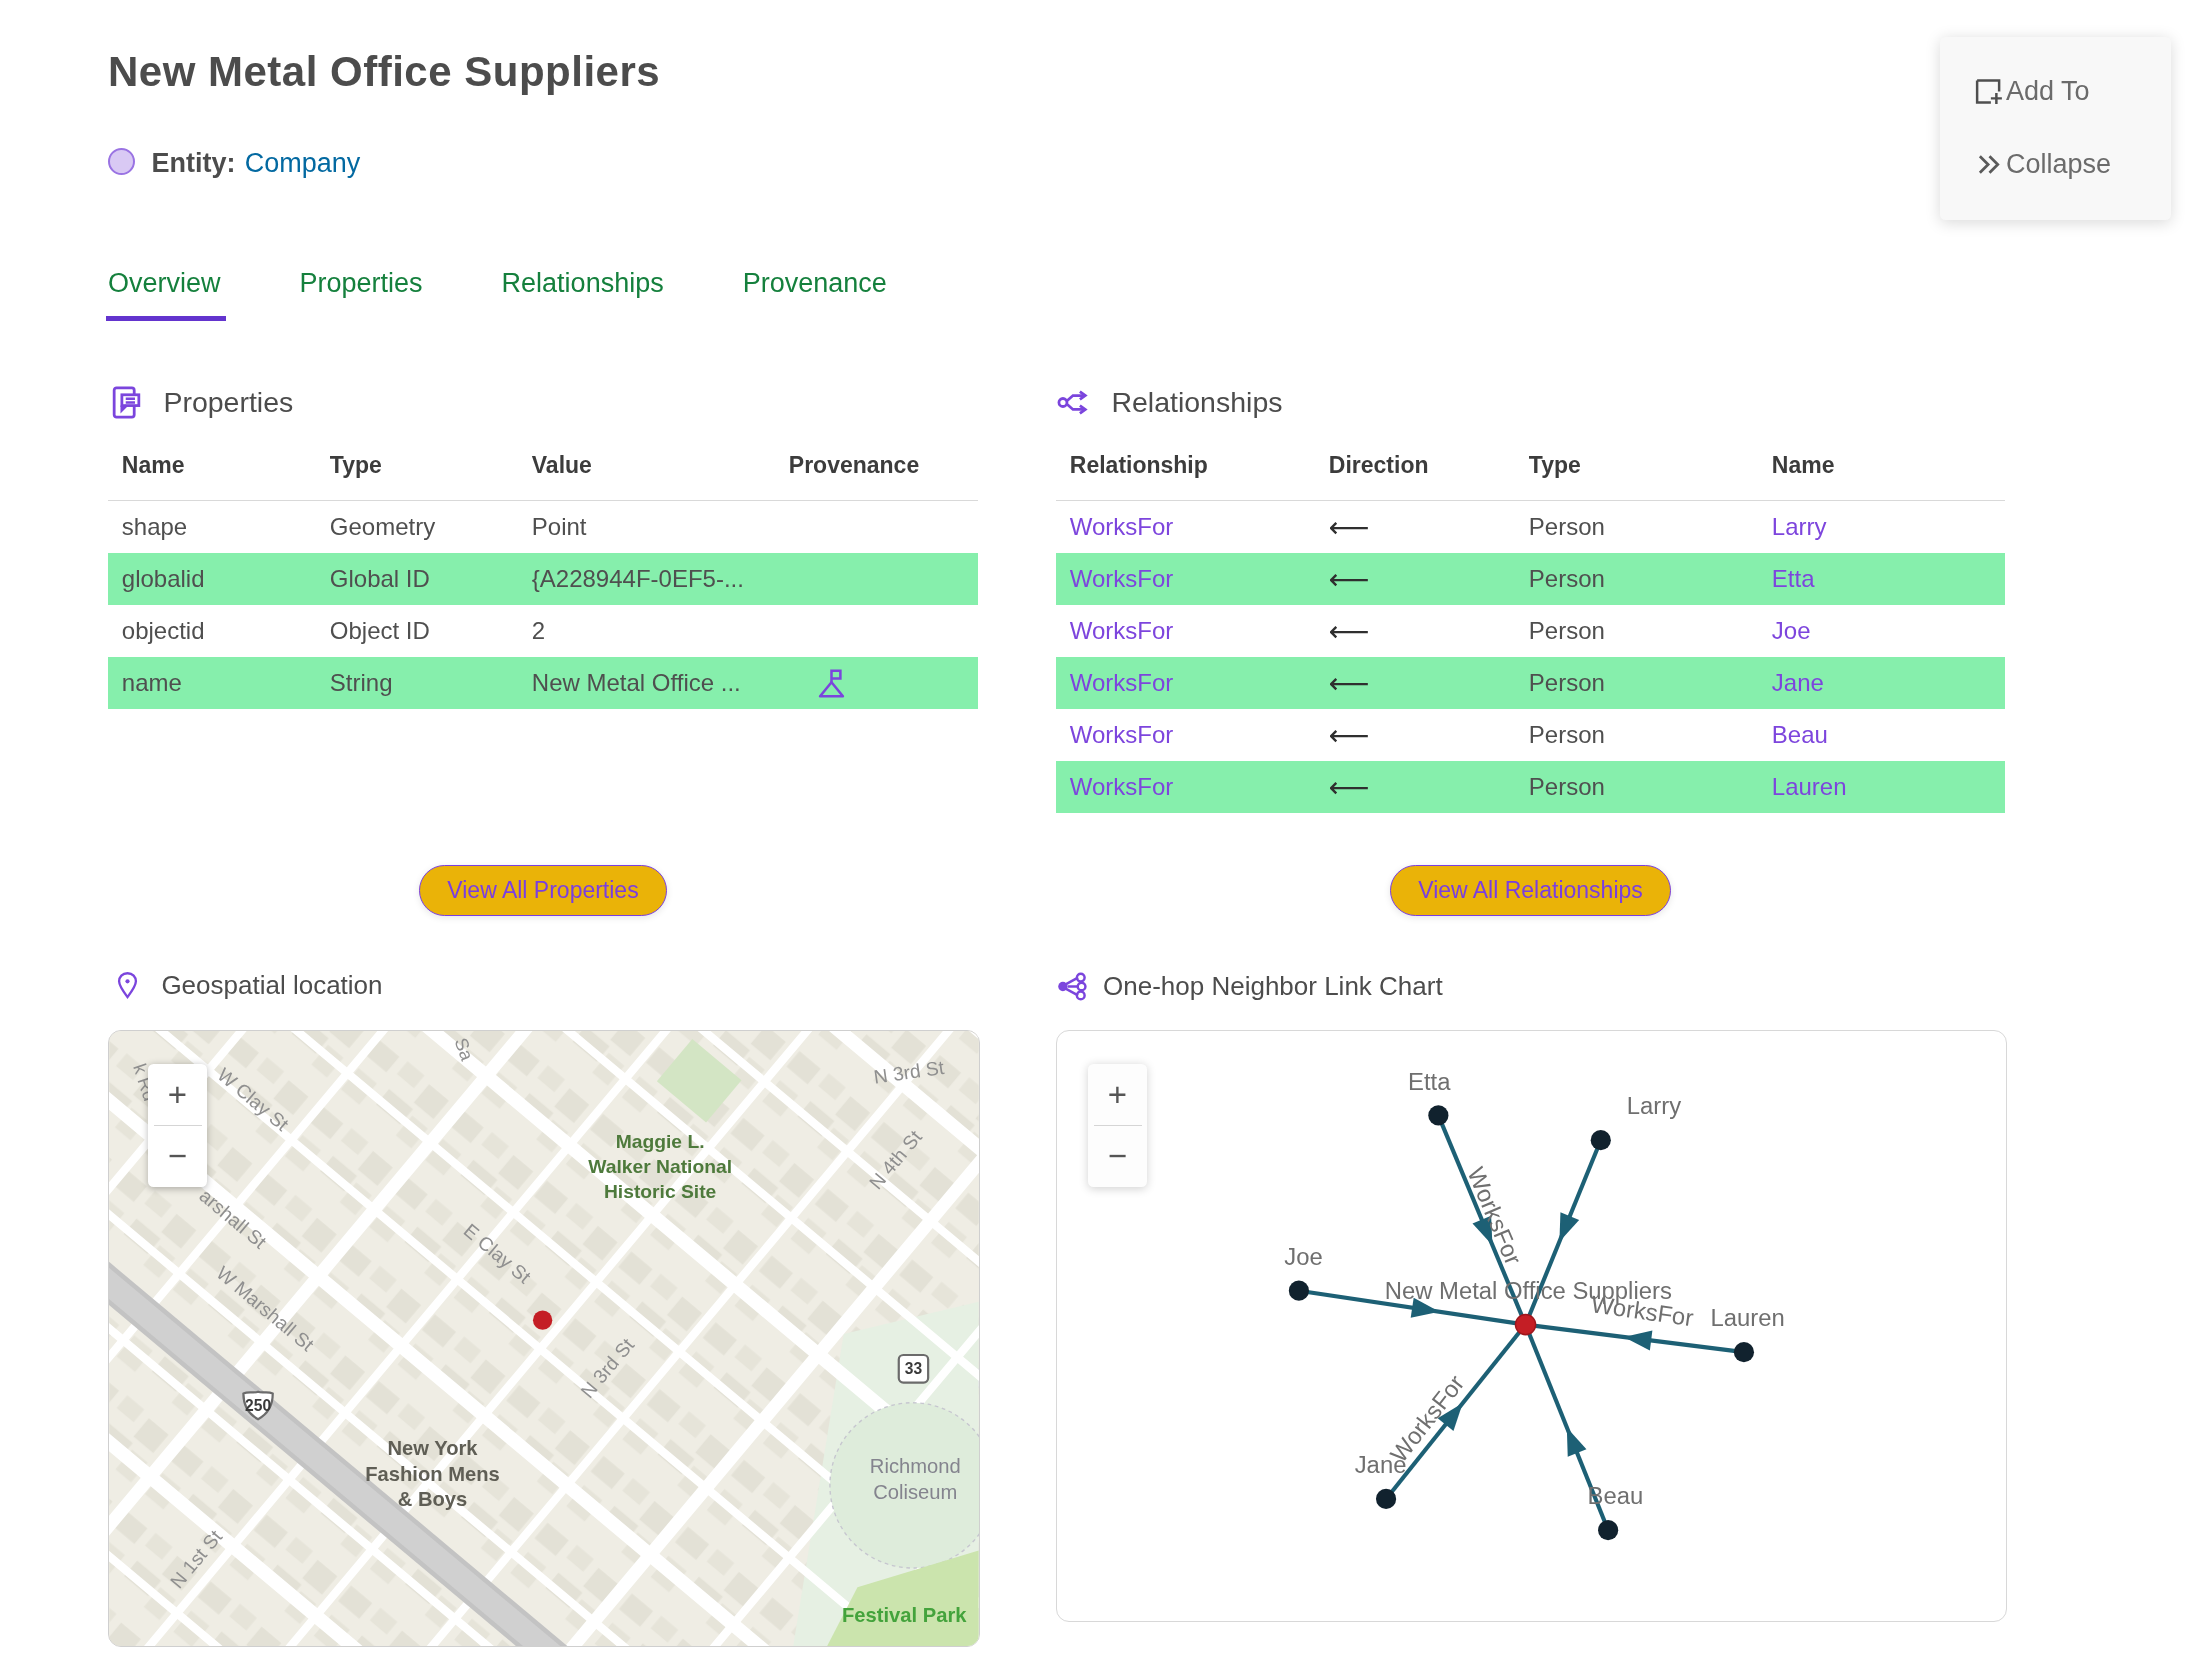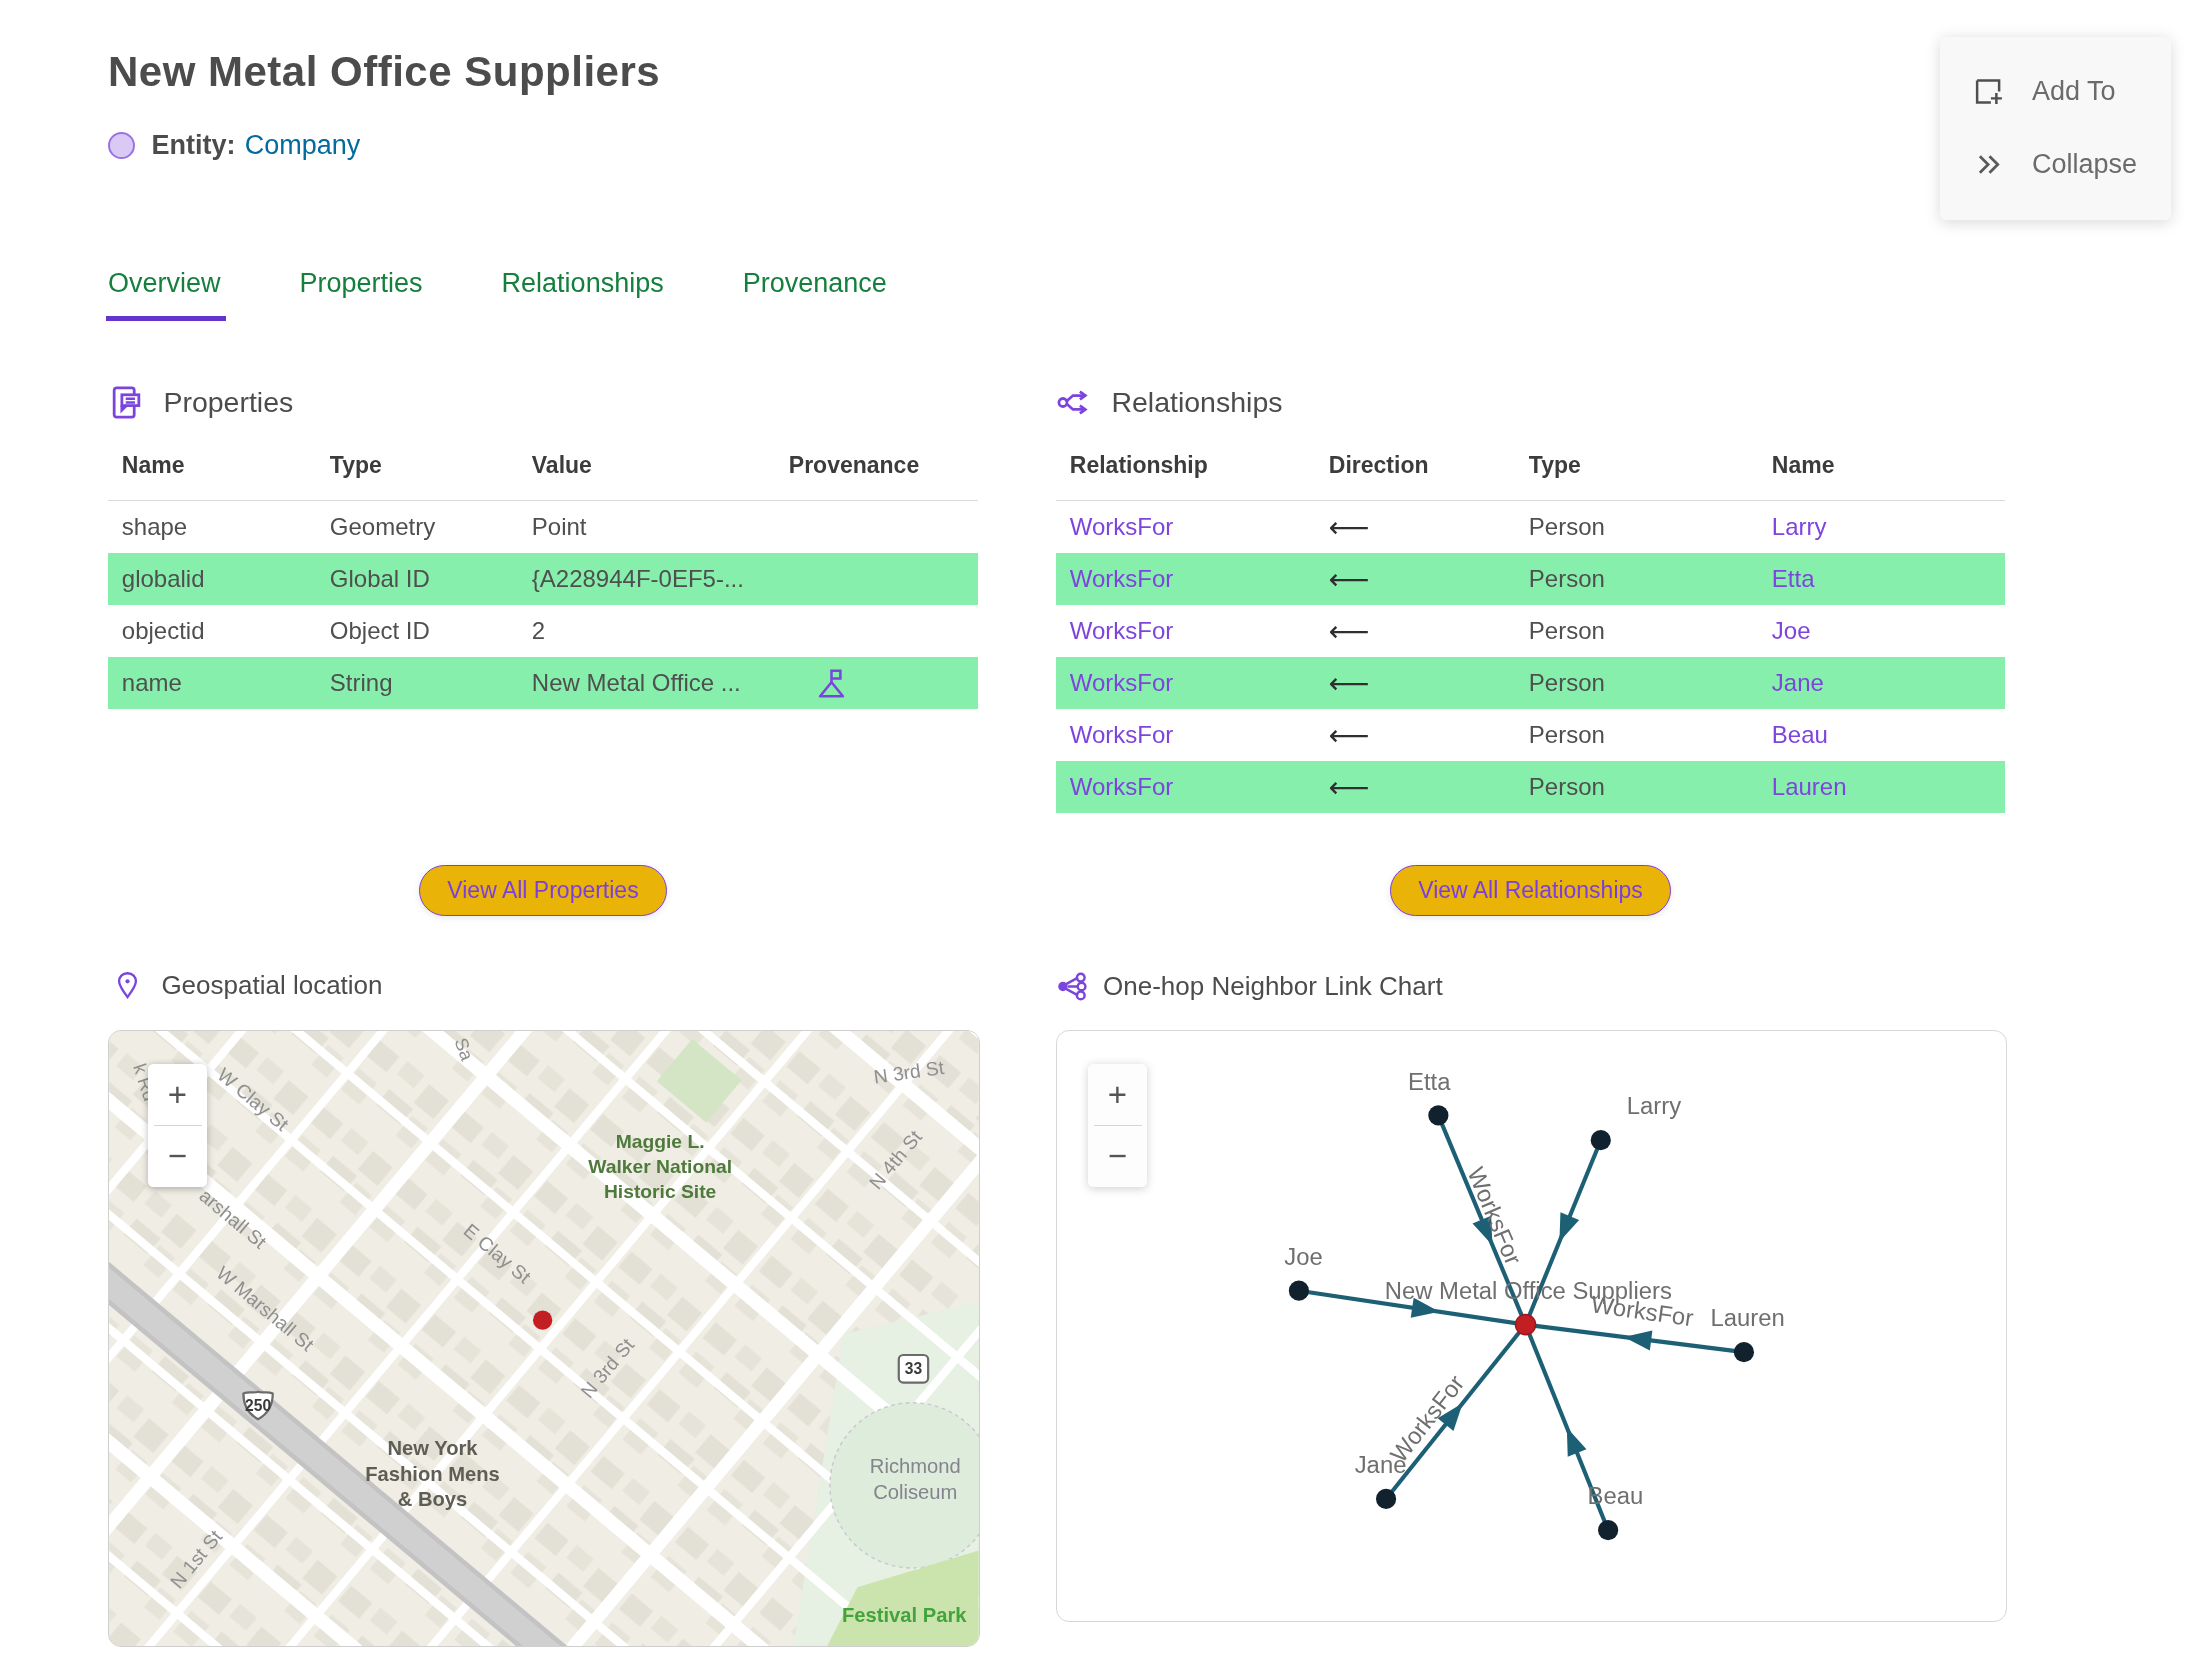--- a/index.html
+++ b/index.html
@@ -2,28 +2,28 @@
 <html style="font-size:14.7px"><head>
 <meta charset="utf-8">
 <style>
   html,body{margin:0;padding:0;}
   body{
     width:2204px;height:1677px;position:relative;overflow:hidden;
     background:#ffffff;color:#4a4a4a;
     font-family:"Liberation Sans","DejaVu Sans",sans-serif;
   }
   .page-title{position:absolute;left:108px;top:48px;font-size:42px;font-weight:700;color:#4c4c4c;letter-spacing:0.5px;}
-  .entity-row{position:absolute;left:108px;top:130px;display:flex;align-items:center;font-size:27px;}
+  .entity-row{position:absolute;left:108px;top:148px;display:flex;align-items:flex-start;font-size:27px;}
   .entity-dot{width:23px;height:23px;border-radius:50%;background:#d9c9f4;border:2.8px solid #9a73e3;margin-right:16.5px;}
   .entity-label{font-weight:700;color:#4c4c4c;}
   .entity-type{color:#0369a1;margin-left:9.2px;}
 
   .actions-panel{position:absolute;right:33px;top:37px;width:231px;background:#f8f8f8;border-radius:5.5px;
     box-shadow:0 2.8px 14.7px rgba(0,0,0,.15);padding:18.4px 0;}
-  .action-item{display:flex;align-items:center;gap:26px;padding:20px 33px;font-size:27px;color:#6b6b6b;cursor:pointer;}
+  .action-item{display:flex;align-items:center;padding:20px 33px;font-size:27px;color:#6b6b6b;cursor:pointer;}
   .action-item svg{flex:0 0 auto;}
 
   .tabs{position:absolute;left:108px;top:268px;display:flex;gap:79px;font-size:27px;color:#15803d;}
   .tab{padding-bottom:22px;position:relative;cursor:pointer;}
   .tab.active::after{content:"";position:absolute;left:-1.8px;right:-5.5px;bottom:0;height:4.6px;background:#6334ce;}
 
   .section-head{position:absolute;display:flex;align-items:center;gap:18.4px;font-size:28.5px;color:#4c4c4c;}
   .section-head svg{flex:0 0 auto;}
 
   .data-table{position:absolute;top:452px;font-size:24px;color:#4f4f4f;}

